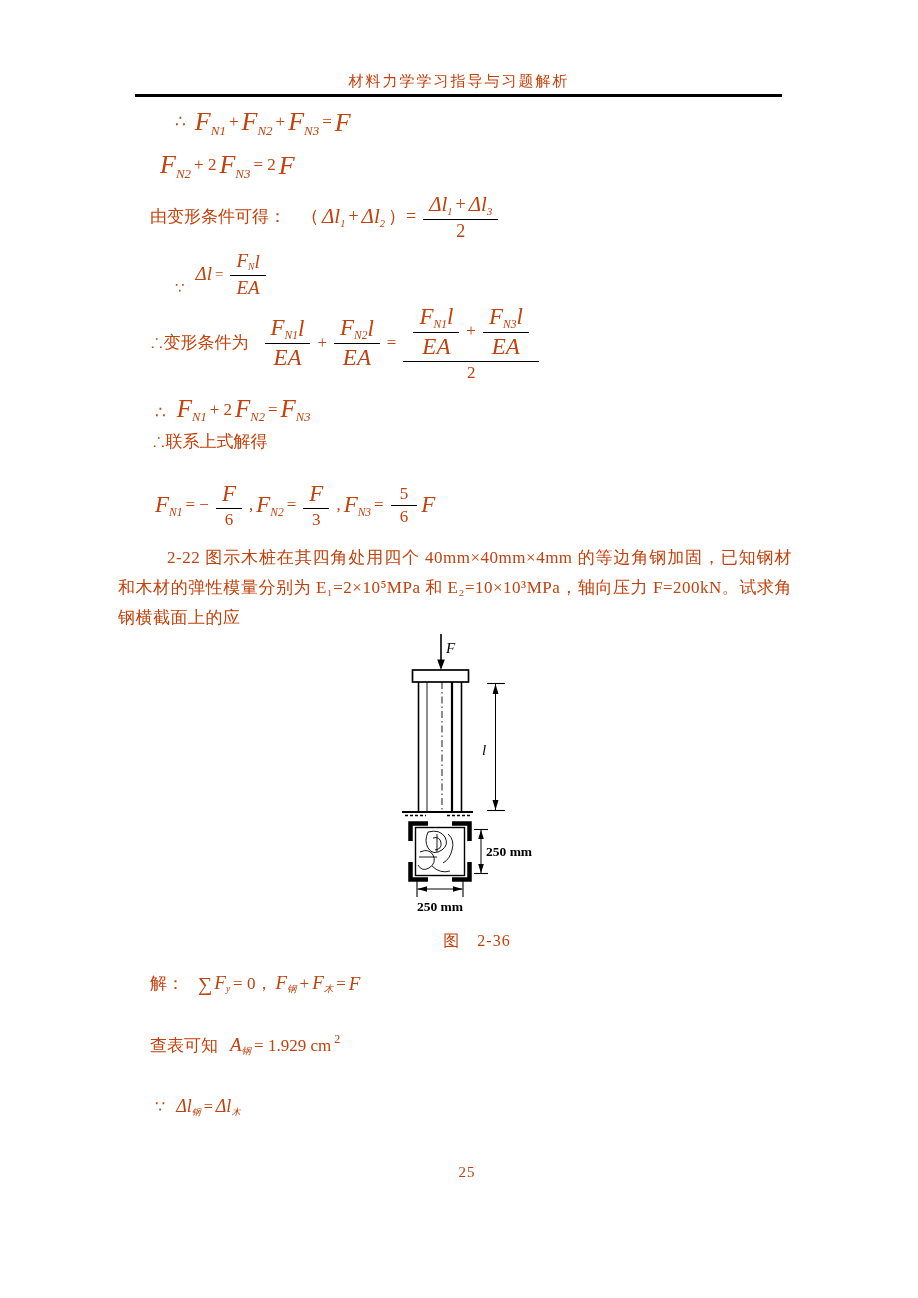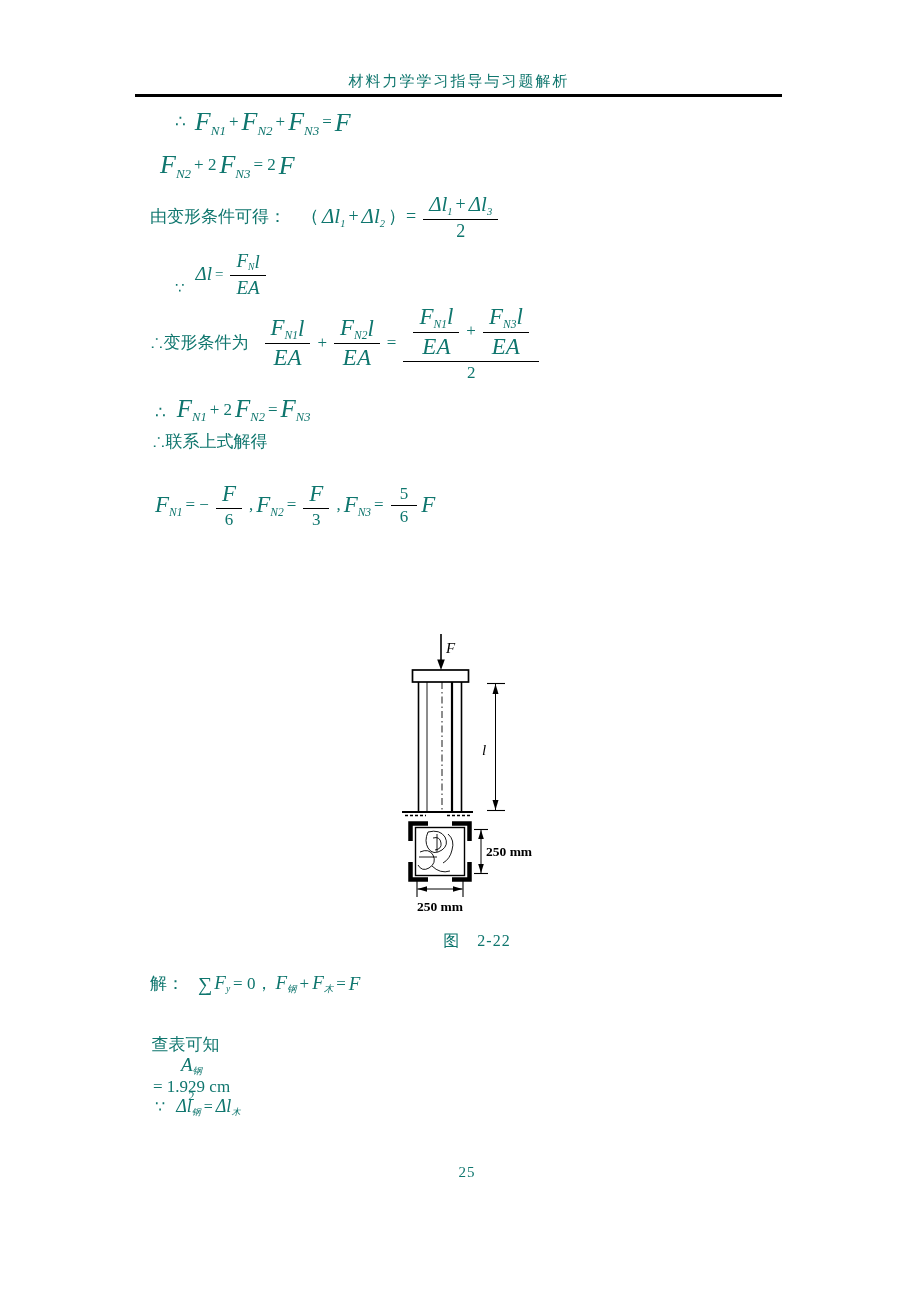--- a/index.html
+++ b/index.html
@@ -1,19 +1,19 @@
 <!DOCTYPE html>
 <html><head>
 <meta charset="utf-8">
 <style>
   * { margin:0; padding:0; box-sizing:border-box; }
   html,body { background:#e8e8e8; }
   .page {
     position:relative; width:918px; height:1298px; margin:0 auto;
-    background:#ffffff; color:#0f766e;
+    background:#ffffff; color:#c2410c;
     font-family:"Liberation Serif","DejaVu Serif",serif;
     overflow:hidden;
   }
   .abs { position:absolute; }
 
   .header-title { top:72px; left:0; width:918px; text-align:center;
                   font-size:15px; letter-spacing:2px; }
   .header-rule  { top:94px; left:135px; width:647px; height:3px; background:#000; }
 
   
@@ -64,20 +64,21 @@
   <div id="f4" class="abs math" style="left:172px; top:250px; --vs:19px; --os:15px;"><span class="mop">∵</span><span class="mvar">Δl</span><span class="mop">=</span><span class="mfrac"><span class="num"><span class="mvar">F<sub>N</sub></span><span class="mvar">l</span></span><span class="den"><span class="mvar">EA</span></span></span></div>
 
   <div id="f5" class="abs math" style="left:150px; top:303px; --vs:23px;"><span class="mtxt">∴变形条件为</span><span class="mfrac"><span class="num"><span class="mvar">F<sub>N1</sub></span><span class="mvar">l</span></span><span class="den"><span class="mvar">EA</span></span></span><span class="mop">+</span><span class="mfrac"><span class="num"><span class="mvar">F<sub>N2</sub></span><span class="mvar">l</span></span><span class="den"><span class="mvar">EA</span></span></span><span class="mop">=</span><span class="mfrac"><span class="num"><span class="mfrac"><span class="num"><span class="mvar">F<sub>N1</sub></span><span class="mvar">l</span></span><span class="den"><span class="mvar">EA</span></span></span><span class="mop">+</span><span class="mfrac"><span class="num"><span class="mvar">F<sub>N3</sub></span><span class="mvar">l</span></span><span class="den"><span class="mvar">EA</span></span></span></span><span class="den"><span class="mop">2</span></span></span></div>
 
   <div id="f6" class="abs math" style="left:152px; top:396px; --vs:25px;"><span class="mop">∴</span><span class="mvar">F<sub>N1</sub></span><span class="mop">+ 2</span><span class="mvar">F<sub>N2</sub></span><span class="mop">=</span><span class="mvar">F<sub>N3</sub></span></div>
 
   <div id="f7" class="abs math" style="left:152px; top:432px;"><span class="mtxt">∴联系上式解得</span></div>
 
   <div id="f8" class="abs math" style="left:155px; top:481px; --vs:23px;"><span class="mvar">F<sub>N1</sub></span><span class="mop">= −</span><span class="mfrac"><span class="num"><span class="mvar">F</span></span><span class="den"><span class="mop">6</span></span></span><span class="mop">,</span><span class="mvar">F<sub>N2</sub></span><span class="mop">=</span><span class="mfrac"><span class="num"><span class="mvar">F</span></span><span class="den"><span class="mop">3</span></span></span><span class="mop">,</span><span class="mvar">F<sub>N3</sub></span><span class="mop">=</span><span class="mfrac"><span class="num"><span class="mop">5</span></span><span class="den"><span class="mop">6</span></span></span><span class="mvar">F</span></div>
 
+  <div class="abs para" style="left:118px; top:543px; width:674px;">2-22 图示木桩在其四角处用四个 40mm×40mm×4mm 的等边角钢加固，已知钢材和木材的弹性模量分别为 E₁=2×10⁵MPa 和 E₂=10×10³MPa，轴向压力 F=200kN。试求角钢横截面上的应</div>
 
   <svg class="abs" style="left:392px; top:628px;" width="190" height="292" viewBox="392 628 190 292">
 
     <g>
       <line class="ln" x1="441" y1="634" x2="441" y2="661" stroke-width="1.6"></line>
       <polygon class="ah" points="441,670 437.2,659.5 444.8,659.5"></polygon>
       <text class="ital" x="446" y="653">F</text>
     </g>
 
     <rect class="ln" x="412.5" y="670" width="56" height="12" fill="#fff" stroke-width="1.7"></rect>
@@ -136,23 +137,23 @@
     <g>
       <line class="ln" x1="417" y1="880" x2="417" y2="897" stroke-width="1.1"></line>
       <line class="ln" x1="463" y1="880" x2="463" y2="897" stroke-width="1.1"></line>
       <line class="ln" x1="417.5" y1="889" x2="462.5" y2="889" stroke-width="1"></line>
       <polygon class="ah" points="417.5,889 427,886.2 427,891.8"></polygon>
       <polygon class="ah" points="462.5,889 453,886.2 453,891.8"></polygon>
       <text class="dimtxt" x="440" y="911" text-anchor="middle">250 mm</text>
     </g>
   </svg>
 
-  <div class="abs caption" style="left:382px; top:931px; width:190px;">图　2-22</div>
+  <div class="abs caption" style="left:382px; top:931px; width:190px;">图　2-36</div>
 
   <div id="f9" class="abs math" style="left:150px; top:973px; --vs:19px;"><span class="mtxt">解：</span><span class="mbig">∑</span><span class="mvar">F<sub>y</sub></span><span class="mop">= 0，</span><span class="mvar">F<sub>钢</sub></span><span class="mop">+</span><span class="mvar">F<sub>木</sub></span><span class="mop">=</span><span class="mvar">F</span></div>
 
-  <div id="f10" class="abs math" style="left:150px; top:1035px;flex-direction:column; --vs:19px;"><span class="mtxt">查表可知</span><span class="mvar">A<sub>钢</sub></span><span class="mop">= 1.929 cm</span><span class="msup">2</span></div>
+  <div id="f10" class="abs math" style="left:150px; top:1035px; --vs:19px;"><span class="mtxt">查表可知</span><span class="mvar">A<sub>钢</sub></span><span class="mop">= 1.929 cm</span><span class="msup">2</span></div>
 
   <div id="f11" class="abs math" style="left:152px; top:1097px; --vs:18px; --os:16px;"><span class="mop">∵</span><span class="mvar">Δl<sub>钢</sub></span><span class="mop">=</span><span class="mvar">Δl<sub>木</sub></span></div>
 
   <div class="abs pageno" style="top:1164px; left:8px;">25</div>
 
 </div>
 
 </body></html>

